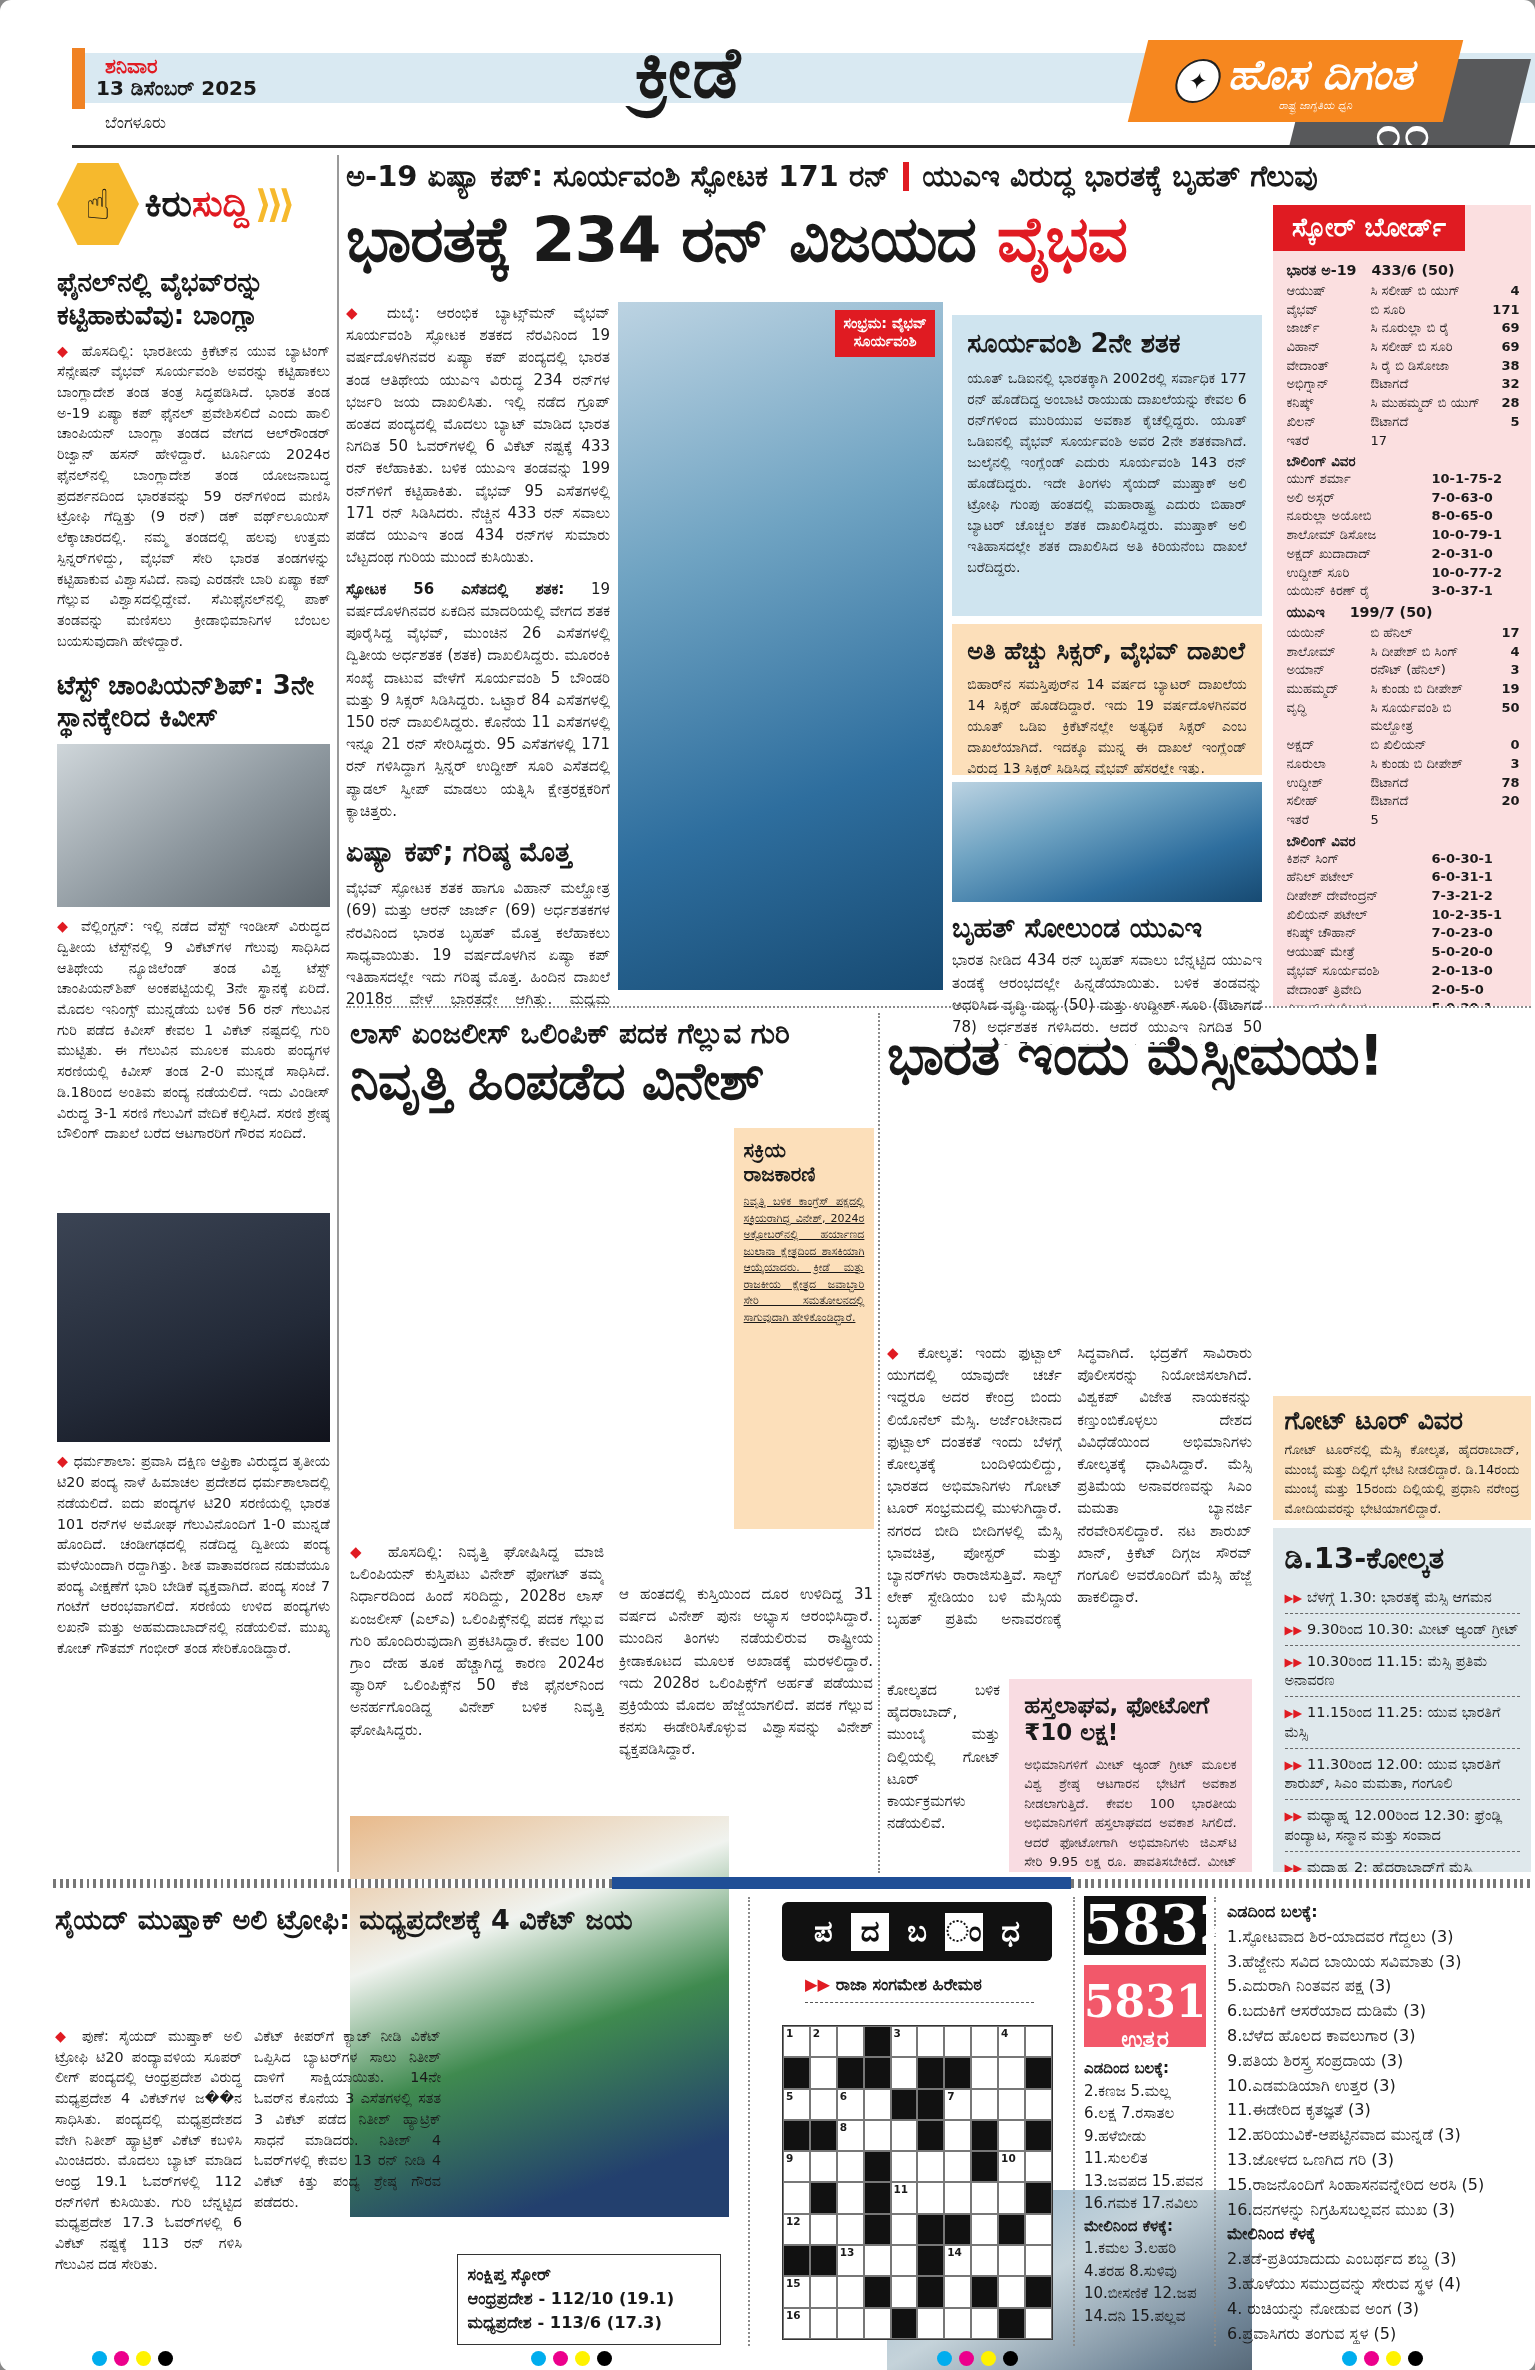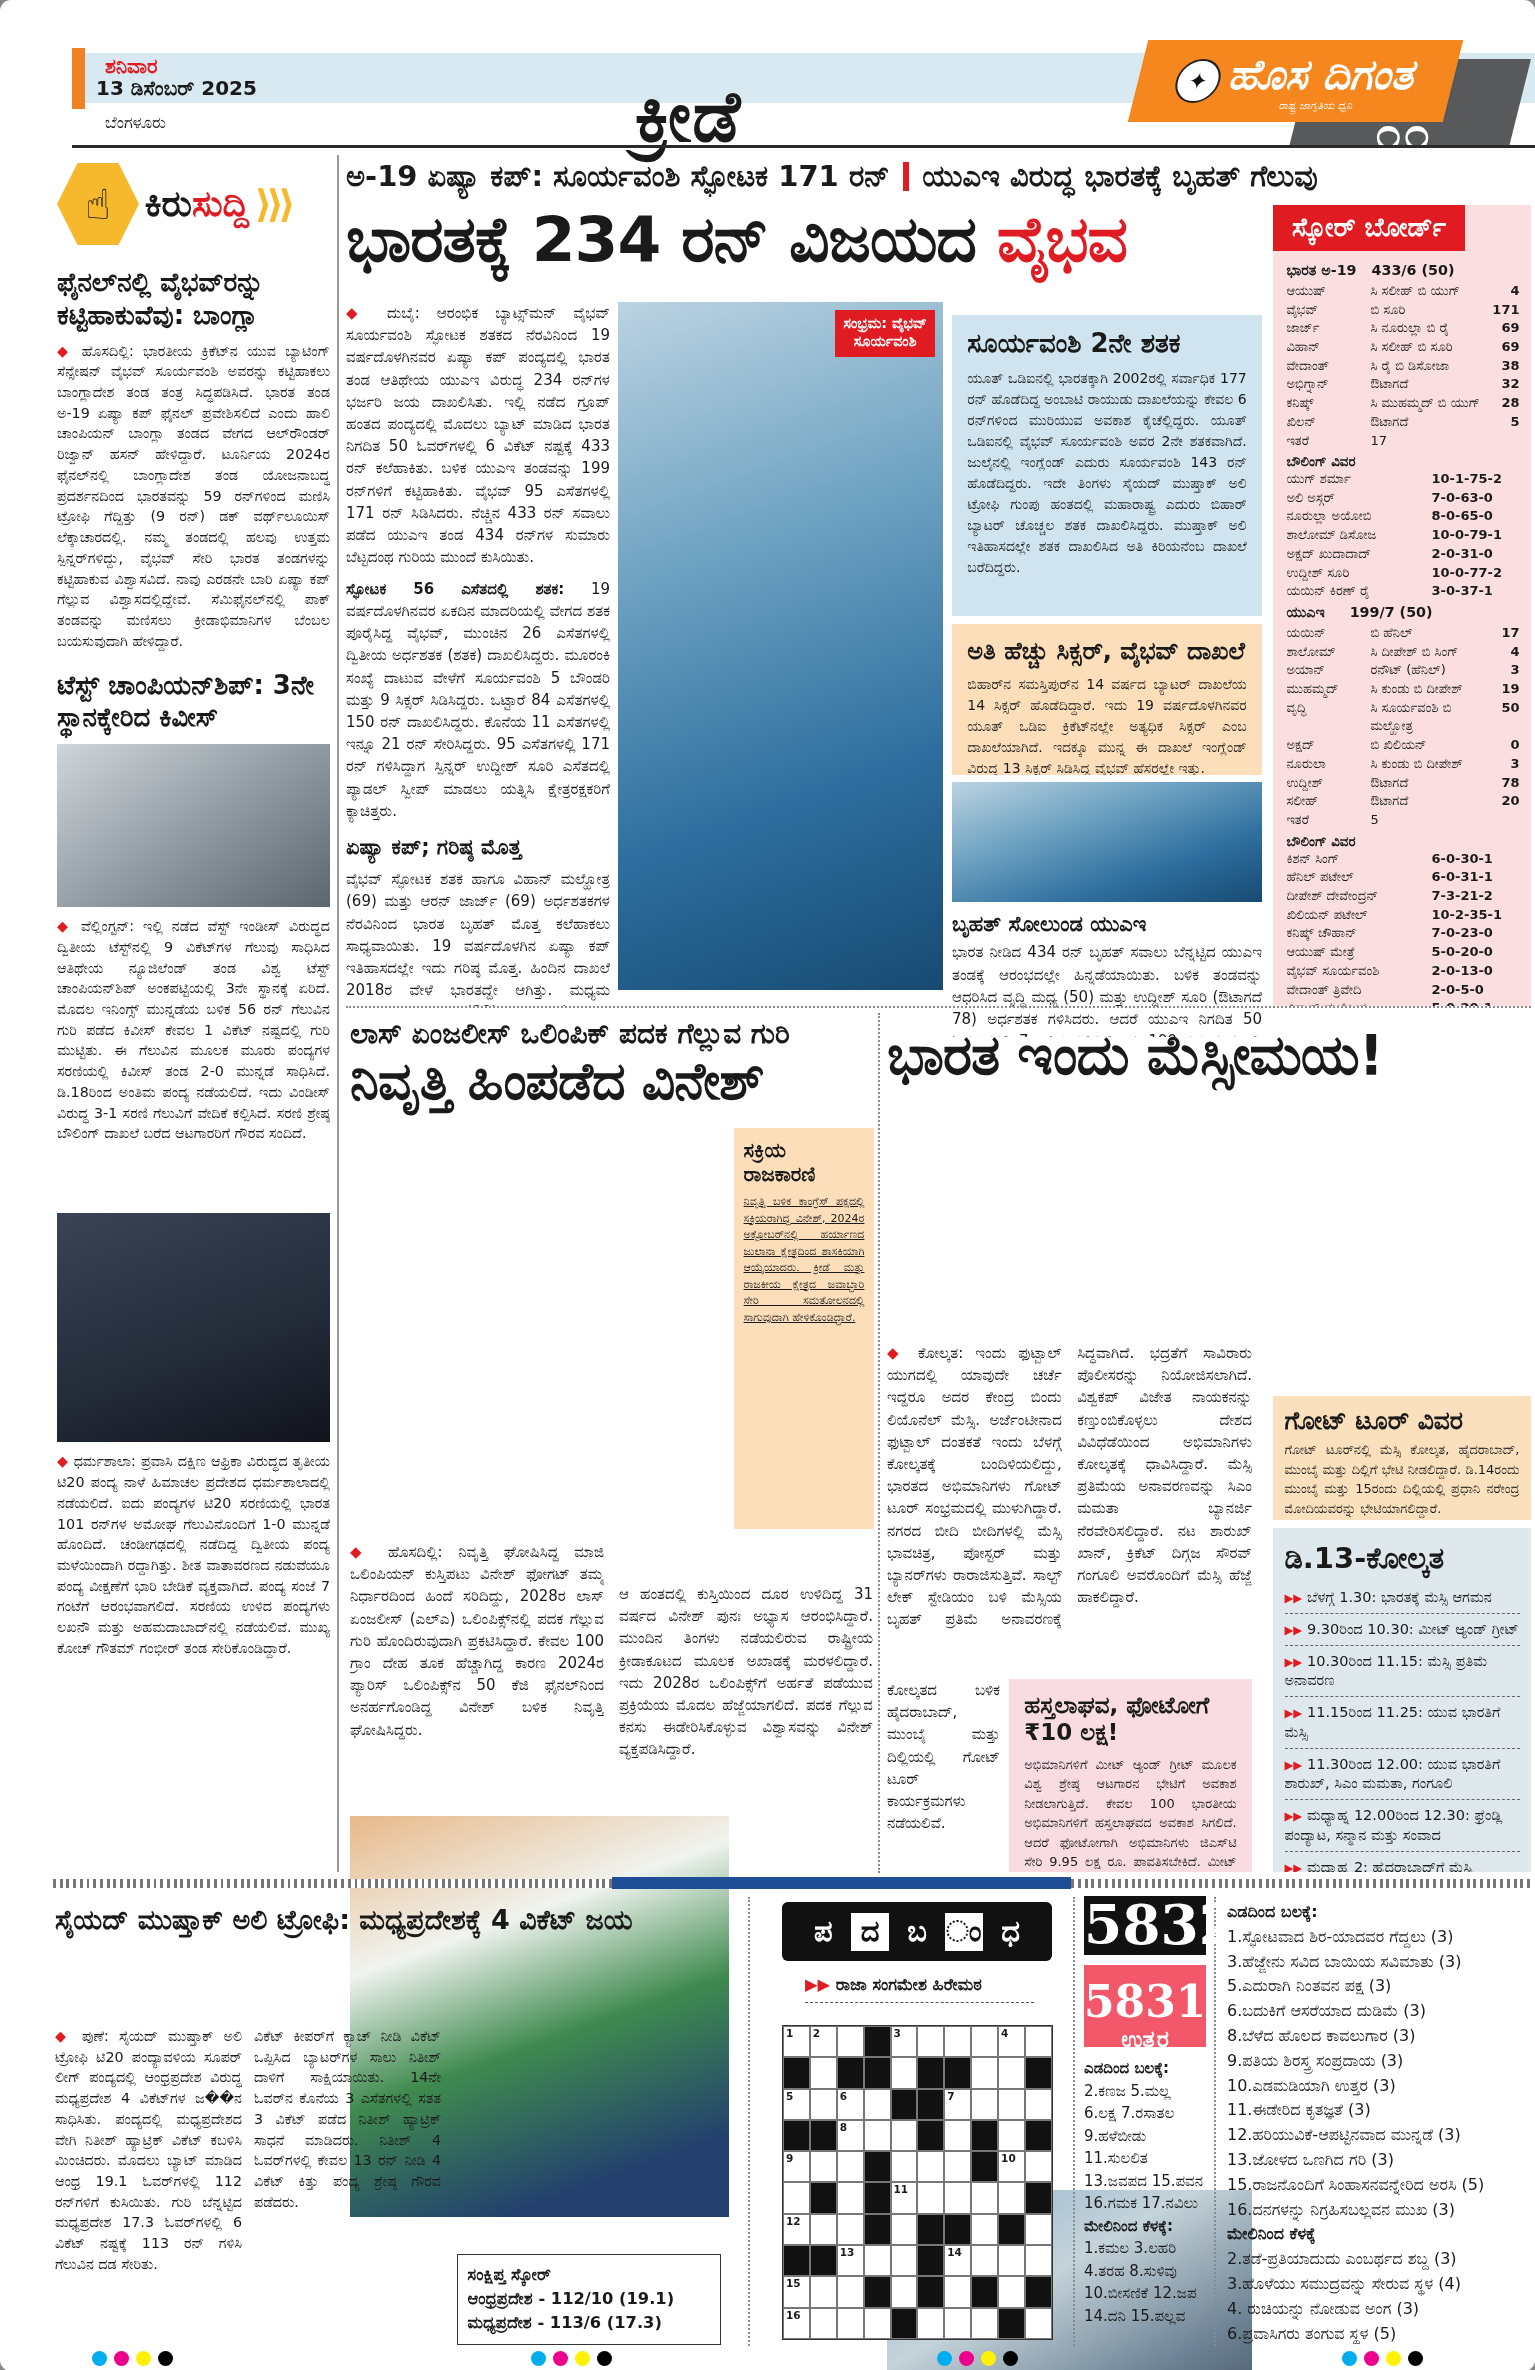--- a/index.html
+++ b/index.html
@@ -9,21 +9,21 @@
   .abs{position:absolute;}
   .clip{overflow:hidden;}
   .just{text-align:justify;}
   .red{color:#e01b22;}
   
   .topstrip{background:#d9e9f2;}
   .orangebar{background:#f08224;}
   .daytxt{color:#e01b22;font-weight:bold;font-size:20px;}
   .datetxt{font-weight:bold;font-size:20px;}
   .citytxt{font-size:16.3px;}
-  .sectiontitle{font-size:71px;font-weight:bold;letter-spacing:1px;margin-top:44px;}
+  .sectiontitle{font-size:71px;font-weight:bold;letter-spacing:1px;}
   .blackrule{background:#2b2b2b;}
   .logo-grey{background:#58595b;transform:skewX(-14deg);}
   .logo-orange{background:#f6871f;transform:skewX(-14deg);display:flex;align-items:center;justify-content:center;gap:9.6px;}
   .logo-name{color:#fff;font-size:42px;font-weight:bold;white-space:nowrap;}
   .logo-tag{color:#fff;font-size:10.5px;text-align:center;}
   .logo-circle{width:44px;height:44px;border-radius:50%;background:#fff;border:2.9px solid #222;
                display:flex;align-items:center;justify-content:center;font-size:23px;color:#111;font-weight:bold;}
   .pageno{color:#fff;font-size:44px;font-weight:bold;letter-spacing:3.8px;}
   
   .kicker{font-size:29px;font-weight:bold;white-space:nowrap;}
@@ -49,21 +49,21 @@
   .body16{font-size:15px;line-height:1.48;}
   .runin{font-weight:bold;}
   .bullet{color:#e01b22;font-weight:bold;}
   .box{padding:13.4px 15.3px;}
   .box-blue{background:#cfe4ef;}
   .box-orange{background:#fcdfba;}
   .box-goat{background:#fbe0bd;}
   .box-pink{background:#f9dce2;}
   .box-title{font-size:26px;font-weight:bold;margin-bottom:8.6px;}
   .box-body{font-size:14px;line-height:1.5;}
-  .subhead{font-size:21px;font-weight:bold;}
+  .subhead{font-size:27px;font-weight:bold;}
   
   .sb-panel{background:#fbdfe0;padding:54px 11.5px 9.6px 13.4px;}
   .sb-title{position:absolute;top:0;left:0;background:#e01b22;color:#fff;font-size:26px;font-weight:bold;
             padding:6.7px 19px 8.6px;}
   .sc-line{display:flex;font-size:13px;line-height:1.44;}
   .sc-line .n{width:84px;flex:none;}
   .sc-line .d{flex:1;}
   .sc-line .r{width:29px;flex:none;text-align:right;font-weight:bold;}
   .sc-score{font-size:14.3px;font-weight:bold;margin:2.9px 0;}
   .sc-bowlhead{font-weight:bold;font-size:13.4px;margin-top:3.8px;}

